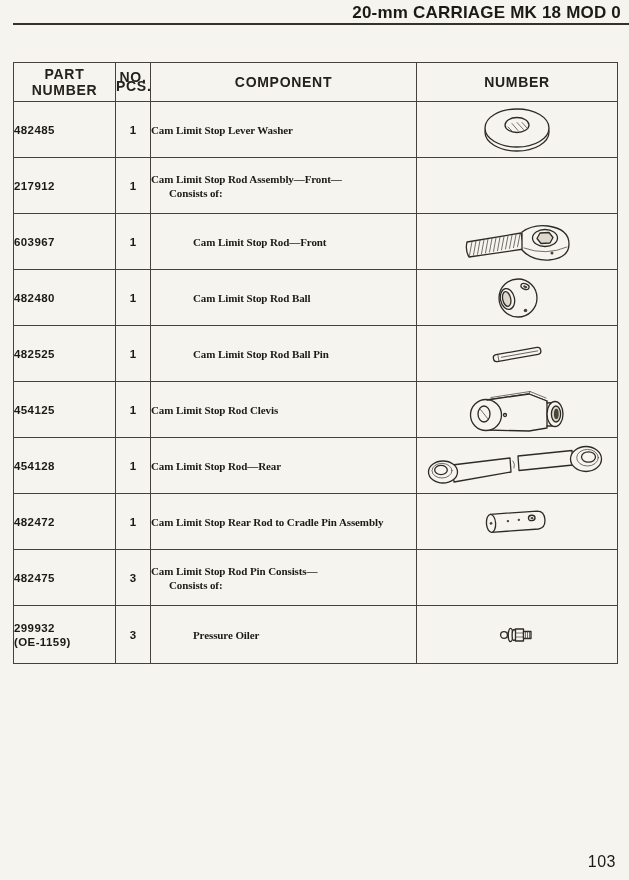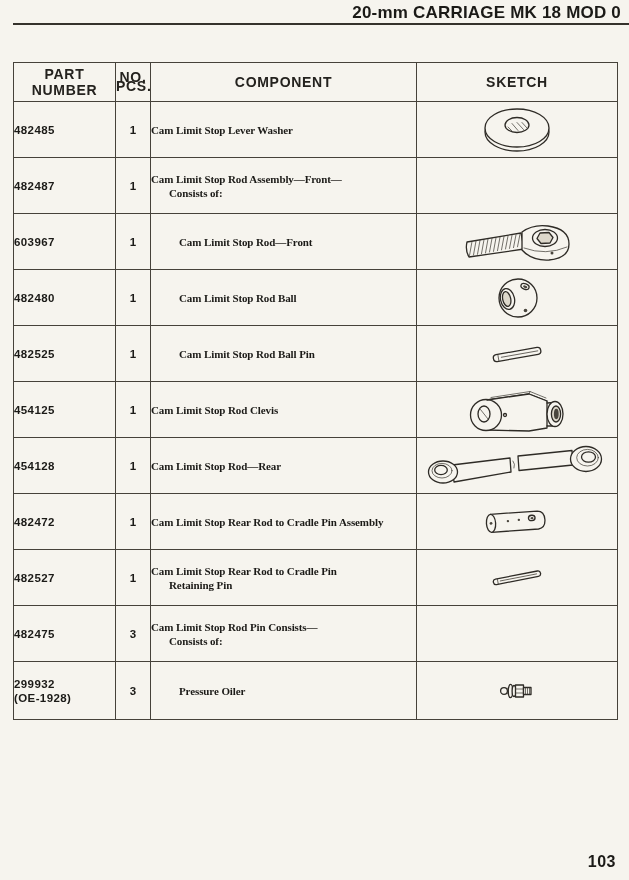--- a/index.html
+++ b/index.html
@@ -47,28 +47,28 @@
   }
   td.pn span{display:block;line-height:14px;}
   td.pcs{
     text-align:center;
     font-size:11.5px;font-weight:bold;
   }
   td.comp{
     padding-left:10px;
     font-size:11px;font-weight:bold;letter-spacing:-0.1px;font-family:Liberation Serif, serif;
   }
-  td.comp.indent{padding-left:28px;}
+  td.comp.indent{padding-left:42px;}
   td.comp .l1{white-space:nowrap;line-height:14px;}
   td.comp .l2{white-space:nowrap;line-height:14px;padding-left:18px;}
   td.sk{text-align:center;}
   td.sk svg{display:inline-block;vertical-align:middle;}
   .page-num{
     position:absolute;right:13px;bottom:9px;
-    font-size:16px;font-weight:bold;letter-spacing:0.5px;
+    font-size:16px;font-weight:normal;letter-spacing:0.5px;
   }
   .ink{stroke:#2e2b26;stroke-width:1.3;fill:none;stroke-linecap:round;stroke-linejoin:round;}
   .ink-thin{stroke:#3a362f;stroke-width:0.7;fill:none;stroke-linecap:round;}
   .paper{fill:#f6f4ee;}
   .shade{fill:#ddd8cb;}
   .dark{fill:#4a463e;}
 </style>
 </head>
 <body>
 
@@ -85,21 +85,21 @@
         <col style="width:201px">
     </colgroup>
     <thead>
       <tr>
         <th>PART NUMBER</th>
         <th class="two-line">
           <span>NO.</span><br>
           <span>PCS.</span>
         </th>
         <th>COMPONENT</th>
-        <th>SKETCH</th>
+        <th>NUMBER</th>
       </tr>
     </thead>
     <tbody>
 
       <tr>
         <td class="pn">
             <span>482485</span>
           </td>
         <td class="pcs">1</td>
         <td class="comp">
@@ -110,21 +110,21 @@
             <ellipse class="ink paper" cx="36" cy="27" rx="32" ry="19"></ellipse>
             <ellipse class="ink paper" cx="36" cy="23" rx="32" ry="19"></ellipse>
             <ellipse class="ink paper" cx="36" cy="20" rx="12" ry="7.5"></ellipse>
             <path class="ink-thin" d="M27 22 l4 4 M31 18.5 l6 7 M36 17.5 l6.5 7 M41 17.5 l5 5.5"></path>
           </svg>
         </td>
       </tr>
 
       <tr>
         <td class="pn">
-            <span>482487</span>
+            <span>217912</span>
           </td>
         <td class="pcs">1</td>
         <td class="comp">
           <div class="l1">Cam Limit Stop Rod Assembly—Front—</div>
           <div class="l2">Consists of:</div>
         </td>
         <td class="sk"></td>
       </tr>
 
       <tr>
@@ -251,56 +251,38 @@
               <circle class="dark" cx="9" cy="13.5" r="1.4"></circle>
               <circle class="dark" cx="26" cy="12.5" r="1.2"></circle>
               <circle class="dark" cx="37" cy="12" r="1.2"></circle>
               <ellipse class="ink paper" cx="50" cy="11" rx="3.3" ry="2.7"></ellipse>
               <ellipse class="dark" cx="50.2" cy="11.2" rx="1.5" ry="1.2"></ellipse>
             </g>
           </svg>
         </td>
       </tr>
 
-      <tr>
-        <td class="pn">
-            <span>482527</span>
-          </td>
-        <td class="pcs">1</td>
-        <td class="comp">
-          <div class="l1">Cam Limit Stop Rear Rod to Cradle Pin</div>
-          <div class="l2">Retaining Pin</div>
-        </td>
-        <td class="sk">
-          <svg width="58" height="24" viewBox="0 0 58 24">
-            <g transform="rotate(-11 29 12)">
-              <rect class="ink paper" x="5" y="9" width="48" height="5.5" rx="2.7"></rect>
-              <path class="ink-thin" d="M9.5 9.3 L9.5 14.2 M12 11.7 L49 11.7"></path>
-            </g>
-          </svg>
-        </td>
-      </tr>
 
       <tr>
         <td class="pn">
             <span>482475</span>
           </td>
         <td class="pcs">3</td>
         <td class="comp">
           <div class="l1">Cam Limit Stop Rod Pin Consists—</div>
           <div class="l2">Consists of:</div>
         </td>
         <td class="sk"></td>
       </tr>
 
 
       <tr class="tall">
         <td class="pn">
           <span>299932</span>
-          <span>(OE-1928)</span>
+          <span>(OE-1159)</span>
         </td>
         <td class="pcs">3</td>
         <td class="comp indent">
             <div class="l1">Pressure Oiler</div>
           </td>
         <td class="sk">
           <svg width="38" height="22" viewBox="0 0 38 22">
             <circle class="ink paper" cx="6" cy="11" r="3.4"></circle>
             <path class="ink-thin" d="M8.8 8.8 L11 7.2 M8.8 13.2 L11 14.8"></path>
             <ellipse class="ink paper" cx="12.5" cy="11" rx="2.2" ry="6.6"></ellipse>

